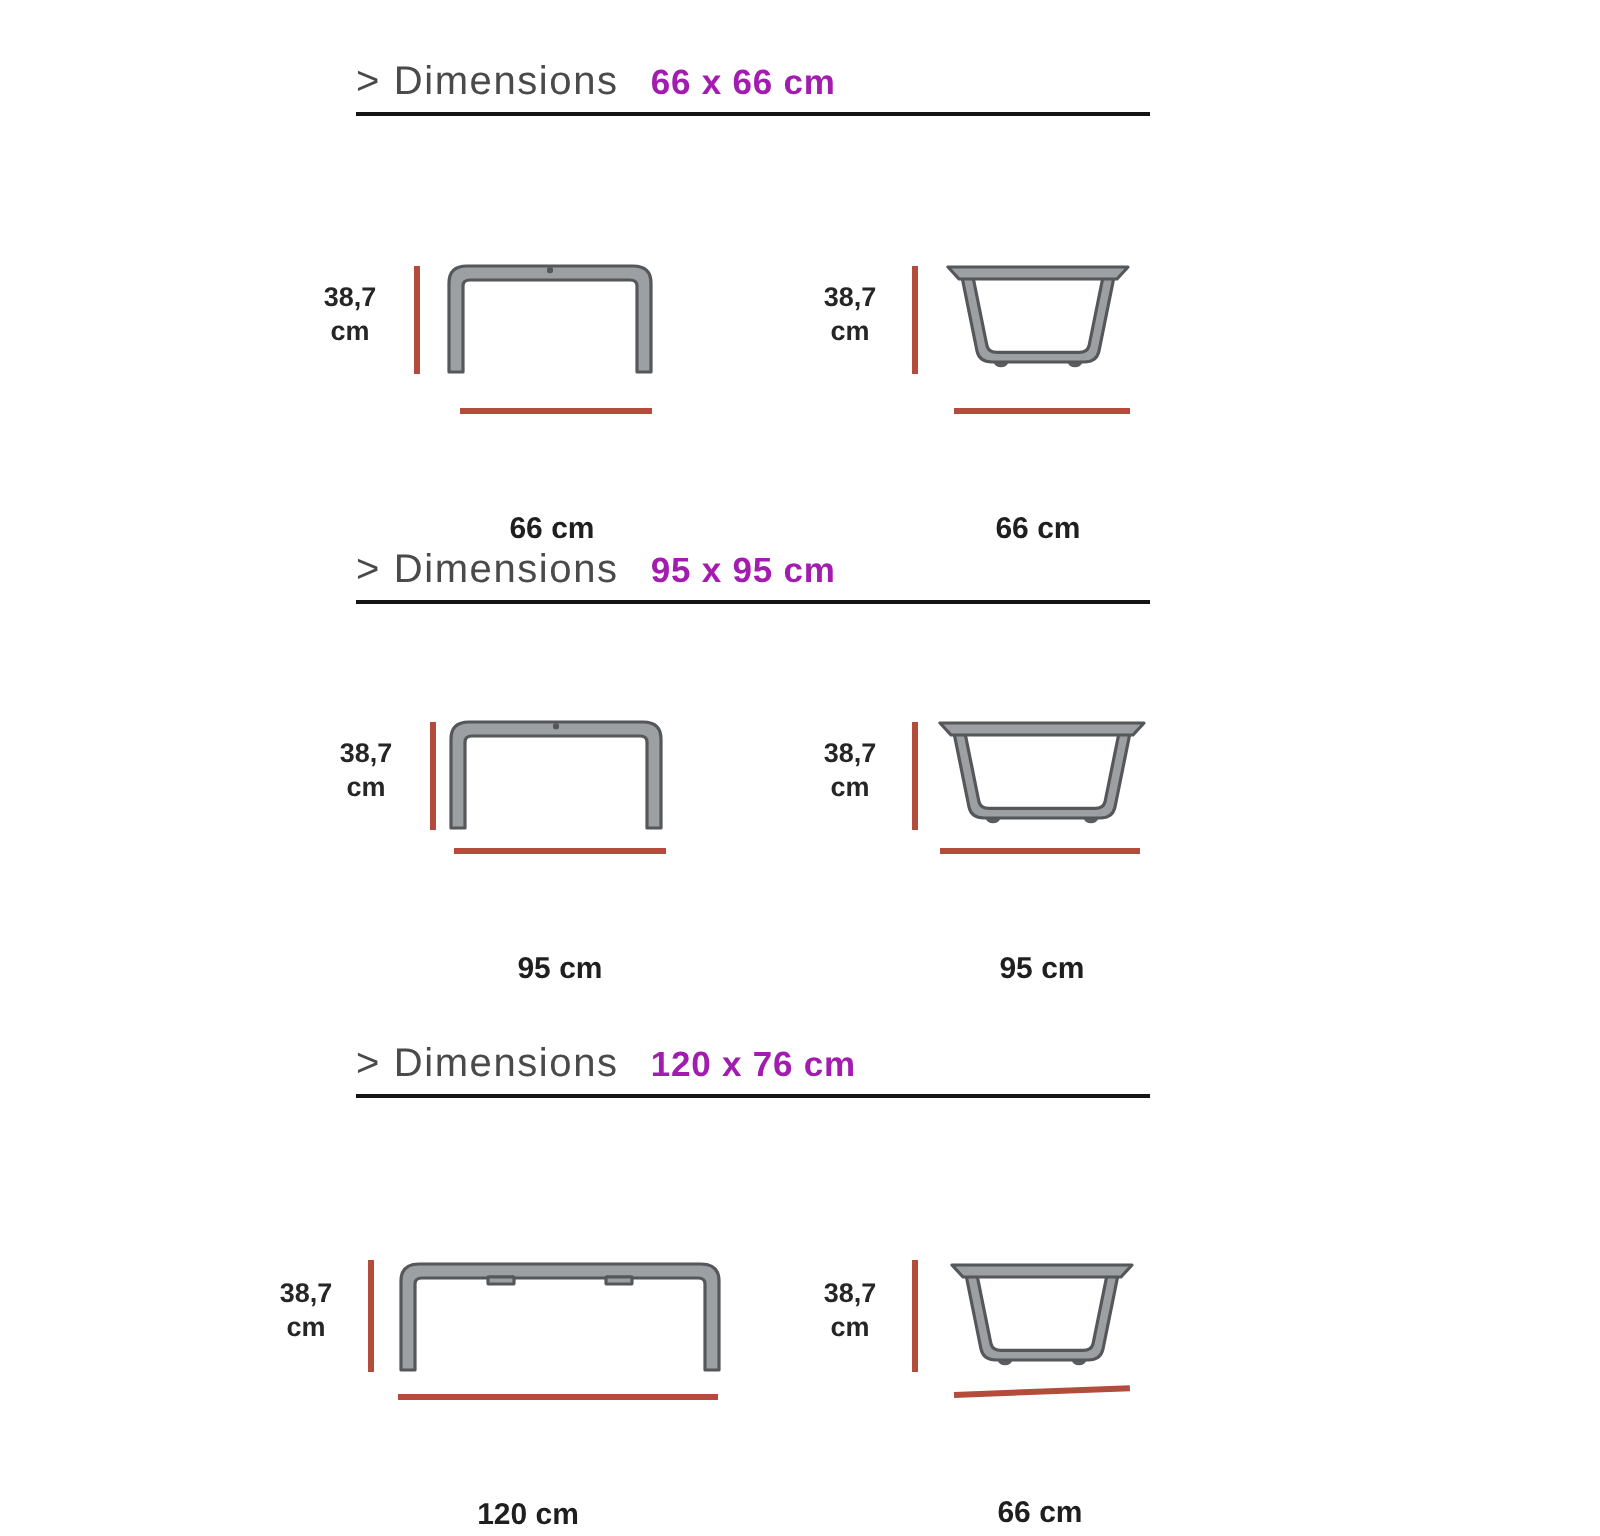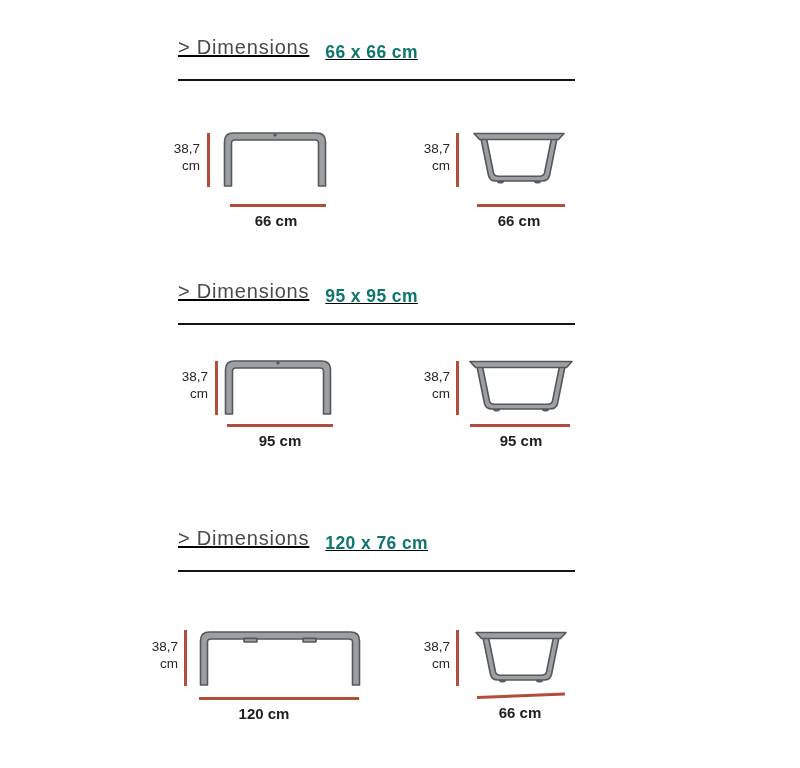--- a/index.html
+++ b/index.html
@@ -2,45 +2,44 @@
 <html><head>
 <meta charset="utf-8">
 <style>
   html,body{margin:0;padding:0;background:#ffffff;}
   #canvas{
     position:relative;width:800px;height:768px;background:#ffffff;overflow:hidden;
     font-family:"Liberation Sans", sans-serif;
   }
   .heading{
     position:absolute;left:178px;width:397px;
-    display:flex;align-items:center;gap:16px;
-    padding-bottom:15px;border-bottom:2px solid #141414;
+    display:flex;align-items:flex-start;gap:16px;
+    padding-bottom:3px;border-bottom:2px solid #141414;
     white-space:nowrap;
-    text-decoration:underline;
   }
   .heading .prefix{
     font-size:20px;font-weight:300;letter-spacing:0.8px;color:#4a4a4a;line-height:23px;
   }
   .heading .size{
-    font-size:17.5px;font-weight:700;letter-spacing:0.4px;color:#0f766e;line-height:23px;margin-top:11px;
+    font-size:17.5px;font-weight:700;letter-spacing:0.4px;color:#a21caf;line-height:23px;
   }
   .hlabel{
-    position:absolute;width:50px;text-align:right;
-    font-size:13.5px;font-weight:400;color:#262626;line-height:17px;
+    position:absolute;width:50px;text-align:center;
+    font-size:13.5px;font-weight:700;color:#262626;line-height:17px;
   }
   .vline{
     position:absolute;width:2.5px;background:#b44c3b;
   }
   .wline{
     position:absolute;height:2.5px;background:#b44c3b;
   }
   .wline.slanted{transform:rotate(-2.2deg);transform-origin:left center;}
   .wlabel{
     position:absolute;text-align:center;
-    font-size:15px;font-weight:700;color:#1f1f1f;
+    font-size:15px;font-weight:700;color:#1f1f1f;margin-top:44px;
   }
   svg{position:absolute;display:block;}
   .frame{fill:#9da0a3;stroke:#55575a;stroke-width:1.6;stroke-linejoin:round;}
   .tick{fill:#55575a;}
   .foot{fill:#5b5d60;}
 </style>
 </head>
 <body>
 
 <div id="canvas">

